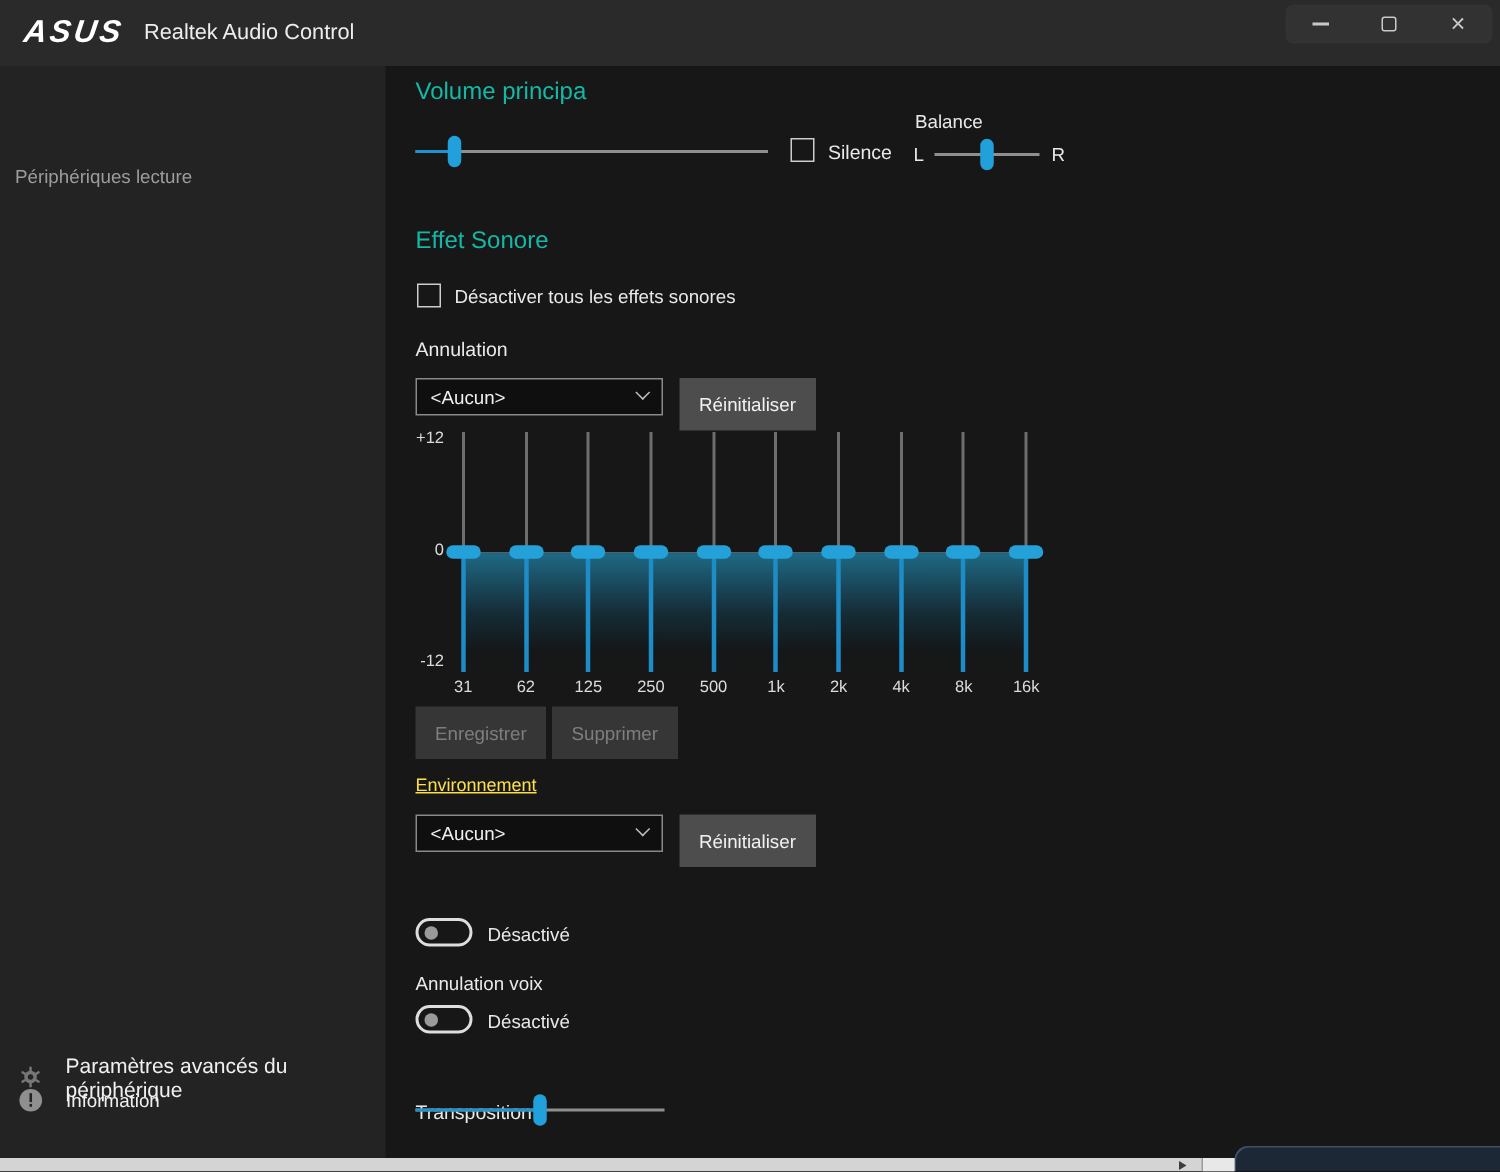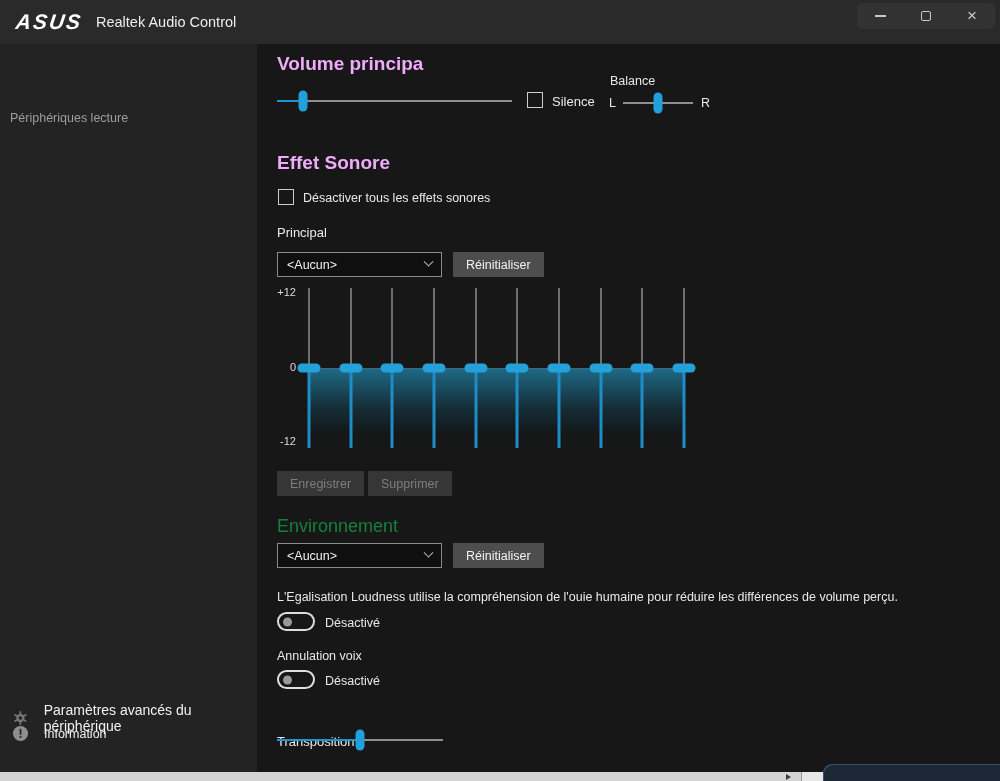--- a/index.html
+++ b/index.html
@@ -19,40 +19,40 @@
   
   .sidebar { position:absolute; left:0; top:44px; width:257px; bottom:9px; background:#232323; z-index:2; }
   .side-item { position:absolute; left:0; width:257px; height:33px; display:flex; align-items:center; padding-left:12px; color:#f0f0f0; font-size:13px; cursor:default; }
   .side-item .lbl { margin-left:15px; }
   .side-item.selected { background:#1a6d99; }
   .side-section { position:absolute; left:10px; color:#9d9d9d; font-size:12.5px; }
 
   
   .content { position:absolute; left:257px; top:44px; right:0; bottom:9px; background:#171717; z-index:1; }
   .abs { position:absolute; }
-  .h1 { font-size:19px; color:#f0abfc;font-weight:bold; }
-  .h2 { font-size:18px; color:#15803d; }
+  .h1 { font-size:16px; color:#14b8a6; }
+  .h2 { font-size:12px; color:#fde047;text-decoration:underline; }
   .lab { font-size:12.5px; color:#e9e9e9; }
   .small-lab { font-size:13px; color:#eaeaea; }
 
   
   .hslider { position:absolute; height:22px; }
   .hslider .track { position:absolute; left:0; top:50%; transform:translateY(-50%); width:100%; height:2px; background:#8f8f8f; }
   .hslider .fill { position:absolute; left:0; top:50%; transform:translateY(-50%); height:2px; background:#1f93cf; }
   .hslider .thumb { position:absolute; top:50%; width:9px; height:21px; border-radius:4.5px; background:#22a0dc; transform:translate(-50%,-50%); }
 
   
   .checkbox { position:absolute; width:16px; height:16px; border:1.5px solid #cdcdcd; background:transparent; }
 
   
   .dropdown { position:absolute; width:165px; height:25px; background:#0f0f0f; border:1px solid #8a8a8a; display:flex; align-items:center; padding:0 9px; color:#f0f0f0; font-size:12.5px; cursor:default; }
   .chev { margin-left:auto; width:7px; height:7px; border-right:1.5px solid #bdbdbd; border-bottom:1.5px solid #bdbdbd; transform:rotate(45deg) translate(-2px,-2px); }
 
   
-  .btn { position:absolute; height:25px; background:#4d4d4d; color:#f2f2f2; font-size:12.5px; border:none; display:flex; align-items:center; justify-content:center; padding:0 13px; font-family:inherit; cursor:default;text-align:right; }
+  .btn { position:absolute; height:35px; background:#4d4d4d; color:#f2f2f2; font-size:12.5px; border:none; display:flex; align-items:center; justify-content:center; padding:0 13px; font-family:inherit; cursor:default;text-align:right; }
   .btn.disabled { background:#363636; color:#7e7e7e; }
 
   
   .eq { position:absolute; left:288px; top:288px; width:417px; height:160px; display:flex; }
   .eq-grad { position:absolute; left:20px; right:20px; top:50%; bottom:0; background:linear-gradient(180deg, #1e6985 0%, rgba(20,59,75,0.6) 50%, rgba(10,22,28,0.2) 82%, rgba(0,0,0,0) 100%); border-top:1px solid rgba(95,175,210,0.55); }
   .eq-band { position:relative; flex:1; height:100%; }
   .eq-band .tt { position:absolute; left:50%; top:0; height:50%; width:2px; background:#6e6e6e; transform:translateX(-50%); }
   .eq-band .tb { position:absolute; left:50%; top:50%; bottom:0; width:3px; background:#1e8cc6; transform:translateX(-50%); }
   .eq-band .th { position:absolute; left:50%; top:50%; width:23px; height:9px; border-radius:4.5px; background:#25a1da; transform:translate(-50%,-50%); }
   .eq-freqs { position:absolute; left:288px; top:452px; width:417px; display:flex; }
@@ -135,21 +135,21 @@
     <div class="hslider" style="left:366px; top:48px; width:70px;">
       <div class="track"></div>
       <div class="thumb" style="left:50%;"></div>
     </div>
     <div class="abs lab" style="left:444px; top:52px;">R</div>
 
     <div class="abs h1" style="left:20px; top:108px;">Effet Sonore</div>
     <div class="checkbox" style="left:21px; top:145px;"></div>
     <div class="abs lab" style="left:46px; top:147px;">Désactiver tous les effets sonores</div>
 
-    <div class="abs small-lab" style="left:20px; top:181px;">Principal</div>
+    <div class="abs small-lab" style="left:20px; top:181px;">Annulation</div>
     <div class="dropdown" style="left:20px; top:208px;">
       <span>&lt;Aucun&gt;</span>
       <span class="chev"></span>
     </div>
     <button class="btn" style="left:196px; top:208px;">Réinitialiser</button>
 
     <div class="abs eq-ylab" style="left:11px; top:242px;">+12</div>
     <div class="abs eq-ylab" style="left:11px; top:317px;">0</div>
     <div class="abs eq-ylab" style="left:11px; top:391px;">-12</div>
 
@@ -198,33 +198,44 @@
       <div class="eq-band">
           <div class="tt"></div>
           <div class="tb"></div>
           <div class="th"></div>
         </div>
       <div class="eq-band">
           <div class="tt"></div>
           <div class="tb"></div>
           <div class="th"></div>
         </div>
+    </div>
+    <div class="eq-freqs" style="left:31px; top:408px;">
+      <span>31</span>
+      <span>62</span>
+      <span>125</span>
+      <span>250</span>
+      <span>500</span>
+      <span>1k</span>
+      <span>2k</span>
+      <span>4k</span>
+      <span>8k</span>
+      <span>16k</span>
     </div>
 
     <button class="btn disabled" style="left:20px; top:427px;">Enregistrer</button>
     <button class="btn disabled" style="left:111px; top:427px;">Supprimer</button>
 
     <div class="abs h2" style="left:20px; top:472px;">Environnement</div>
     <div class="dropdown" style="left:20px; top:499px;">
       <span>&lt;Aucun&gt;</span>
       <span class="chev"></span>
     </div>
     <button class="btn" style="left:196px; top:499px;">Réinitialiser</button>
 
-    <div class="abs lab" style="left:20px; top:546px; white-space:nowrap;">L'Egalisation Loudness utilise la compréhension de l'ouie humaine pour réduire les différences de volume perçu.</div>
     <div class="toggle" style="left:20px; top:568px;">
         <div class="knob"></div>
       </div>
     <div class="abs lab" style="left:68px; top:572px;">Désactivé</div>
 
     <div class="abs lab" style="left:20px; top:605px;">Annulation voix</div>
     <div class="toggle" style="left:20px; top:626px;">
         <div class="knob"></div>
       </div>
     <div class="abs lab" style="left:68px; top:630px;">Désactivé</div>

